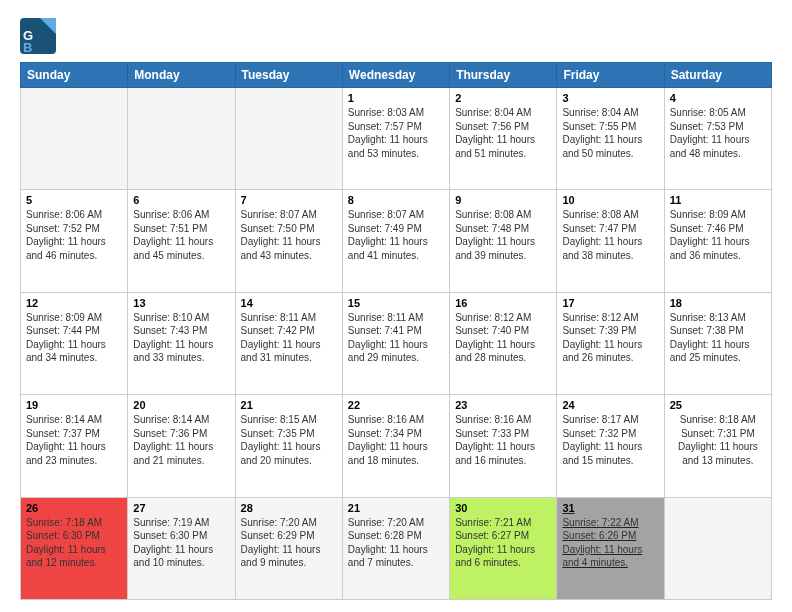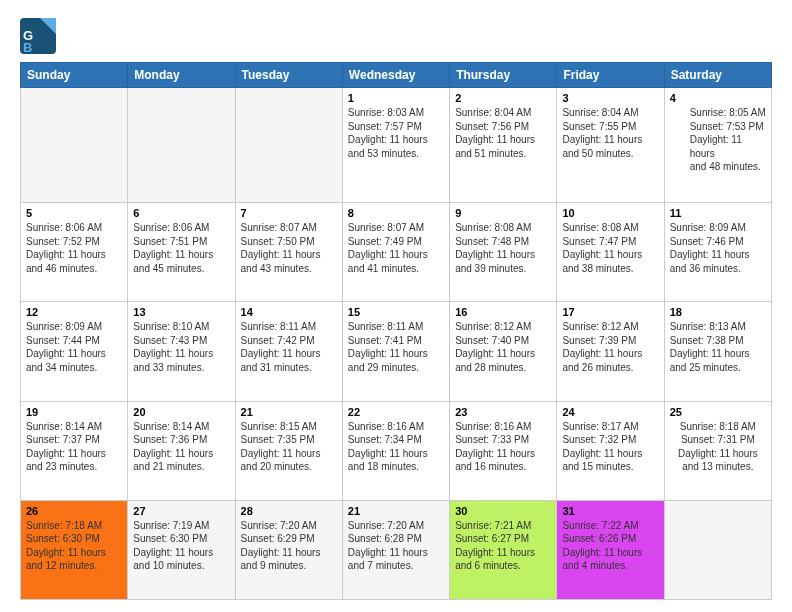--- a/index.html
+++ b/index.html
@@ -155,21 +155,21 @@
           </td>
           <td>
             <span class="day-num">3</span>
             <div class="cell-text" style="white-space: pre-line;">Sunrise: 8:04 AM
 Sunset: 7:55 PM
 Daylight: 11 hours
 and 50 minutes.</div>
           </td>
           <td>
             <span class="day-num">4</span>
-            <div class="cell-text" style="white-space: pre-line; margin-left: 20px;">Sunrise: 8:05 AM
+            <div class="cell-text" style="white-space: pre-line;">Sunrise: 8:05 AM
 Sunset: 7:53 PM
 Daylight: 11 hours
 and 48 minutes.</div>
           </td>
         </tr>
         <tr>
           <td>
             <span class="day-num">5</span>
             <div class="cell-text" style="white-space: pre-line;">Sunrise: 8:06 AM
 Sunset: 7:52 PM
@@ -315,21 +315,21 @@
           </td>
           <td>
             <span class="day-num">25</span>
             <div class="cell-text" style="white-space: pre-line; text-align: center;">Sunrise: 8:18 AM
 Sunset: 7:31 PM
 Daylight: 11 hours
 and 13 minutes.</div>
           </td>
         </tr>
         <tr>
-          <td style="background: #f97316;">
+          <td style="background: #ef4444;">
             <span class="day-num">26</span>
             <div class="cell-text" style="white-space: pre-line;">Sunrise: 7:18 AM
 Sunset: 6:30 PM
 Daylight: 11 hours
 and 12 minutes.</div>
           </td>
           <td style="background: rgb(245, 245, 245);">
             <span class="day-num">27</span>
             <div class="cell-text" style="white-space: pre-line;">Sunrise: 7:19 AM
 Sunset: 6:30 PM
@@ -350,21 +350,21 @@
 Daylight: 11 hours
 and 7 minutes.</div>
           </td>
           <td style="background: #bef264;">
             <span class="day-num">30</span>
             <div class="cell-text" style="white-space: pre-line;">Sunrise: 7:21 AM
 Sunset: 6:27 PM
 Daylight: 11 hours
 and 6 minutes.</div>
           </td>
-          <td style="background: #d946ef;">
+          <td style="background: #a3a3a3; text-decoration: underline;">
             <span class="day-num">31</span>
             <div class="cell-text" style="white-space: pre-line;">Sunrise: 7:22 AM
 Sunset: 6:26 PM
 Daylight: 11 hours
 and 4 minutes.</div>
           </td>
           <td class="last-row"></td>
         </tr>
       </tbody>
   </table>

